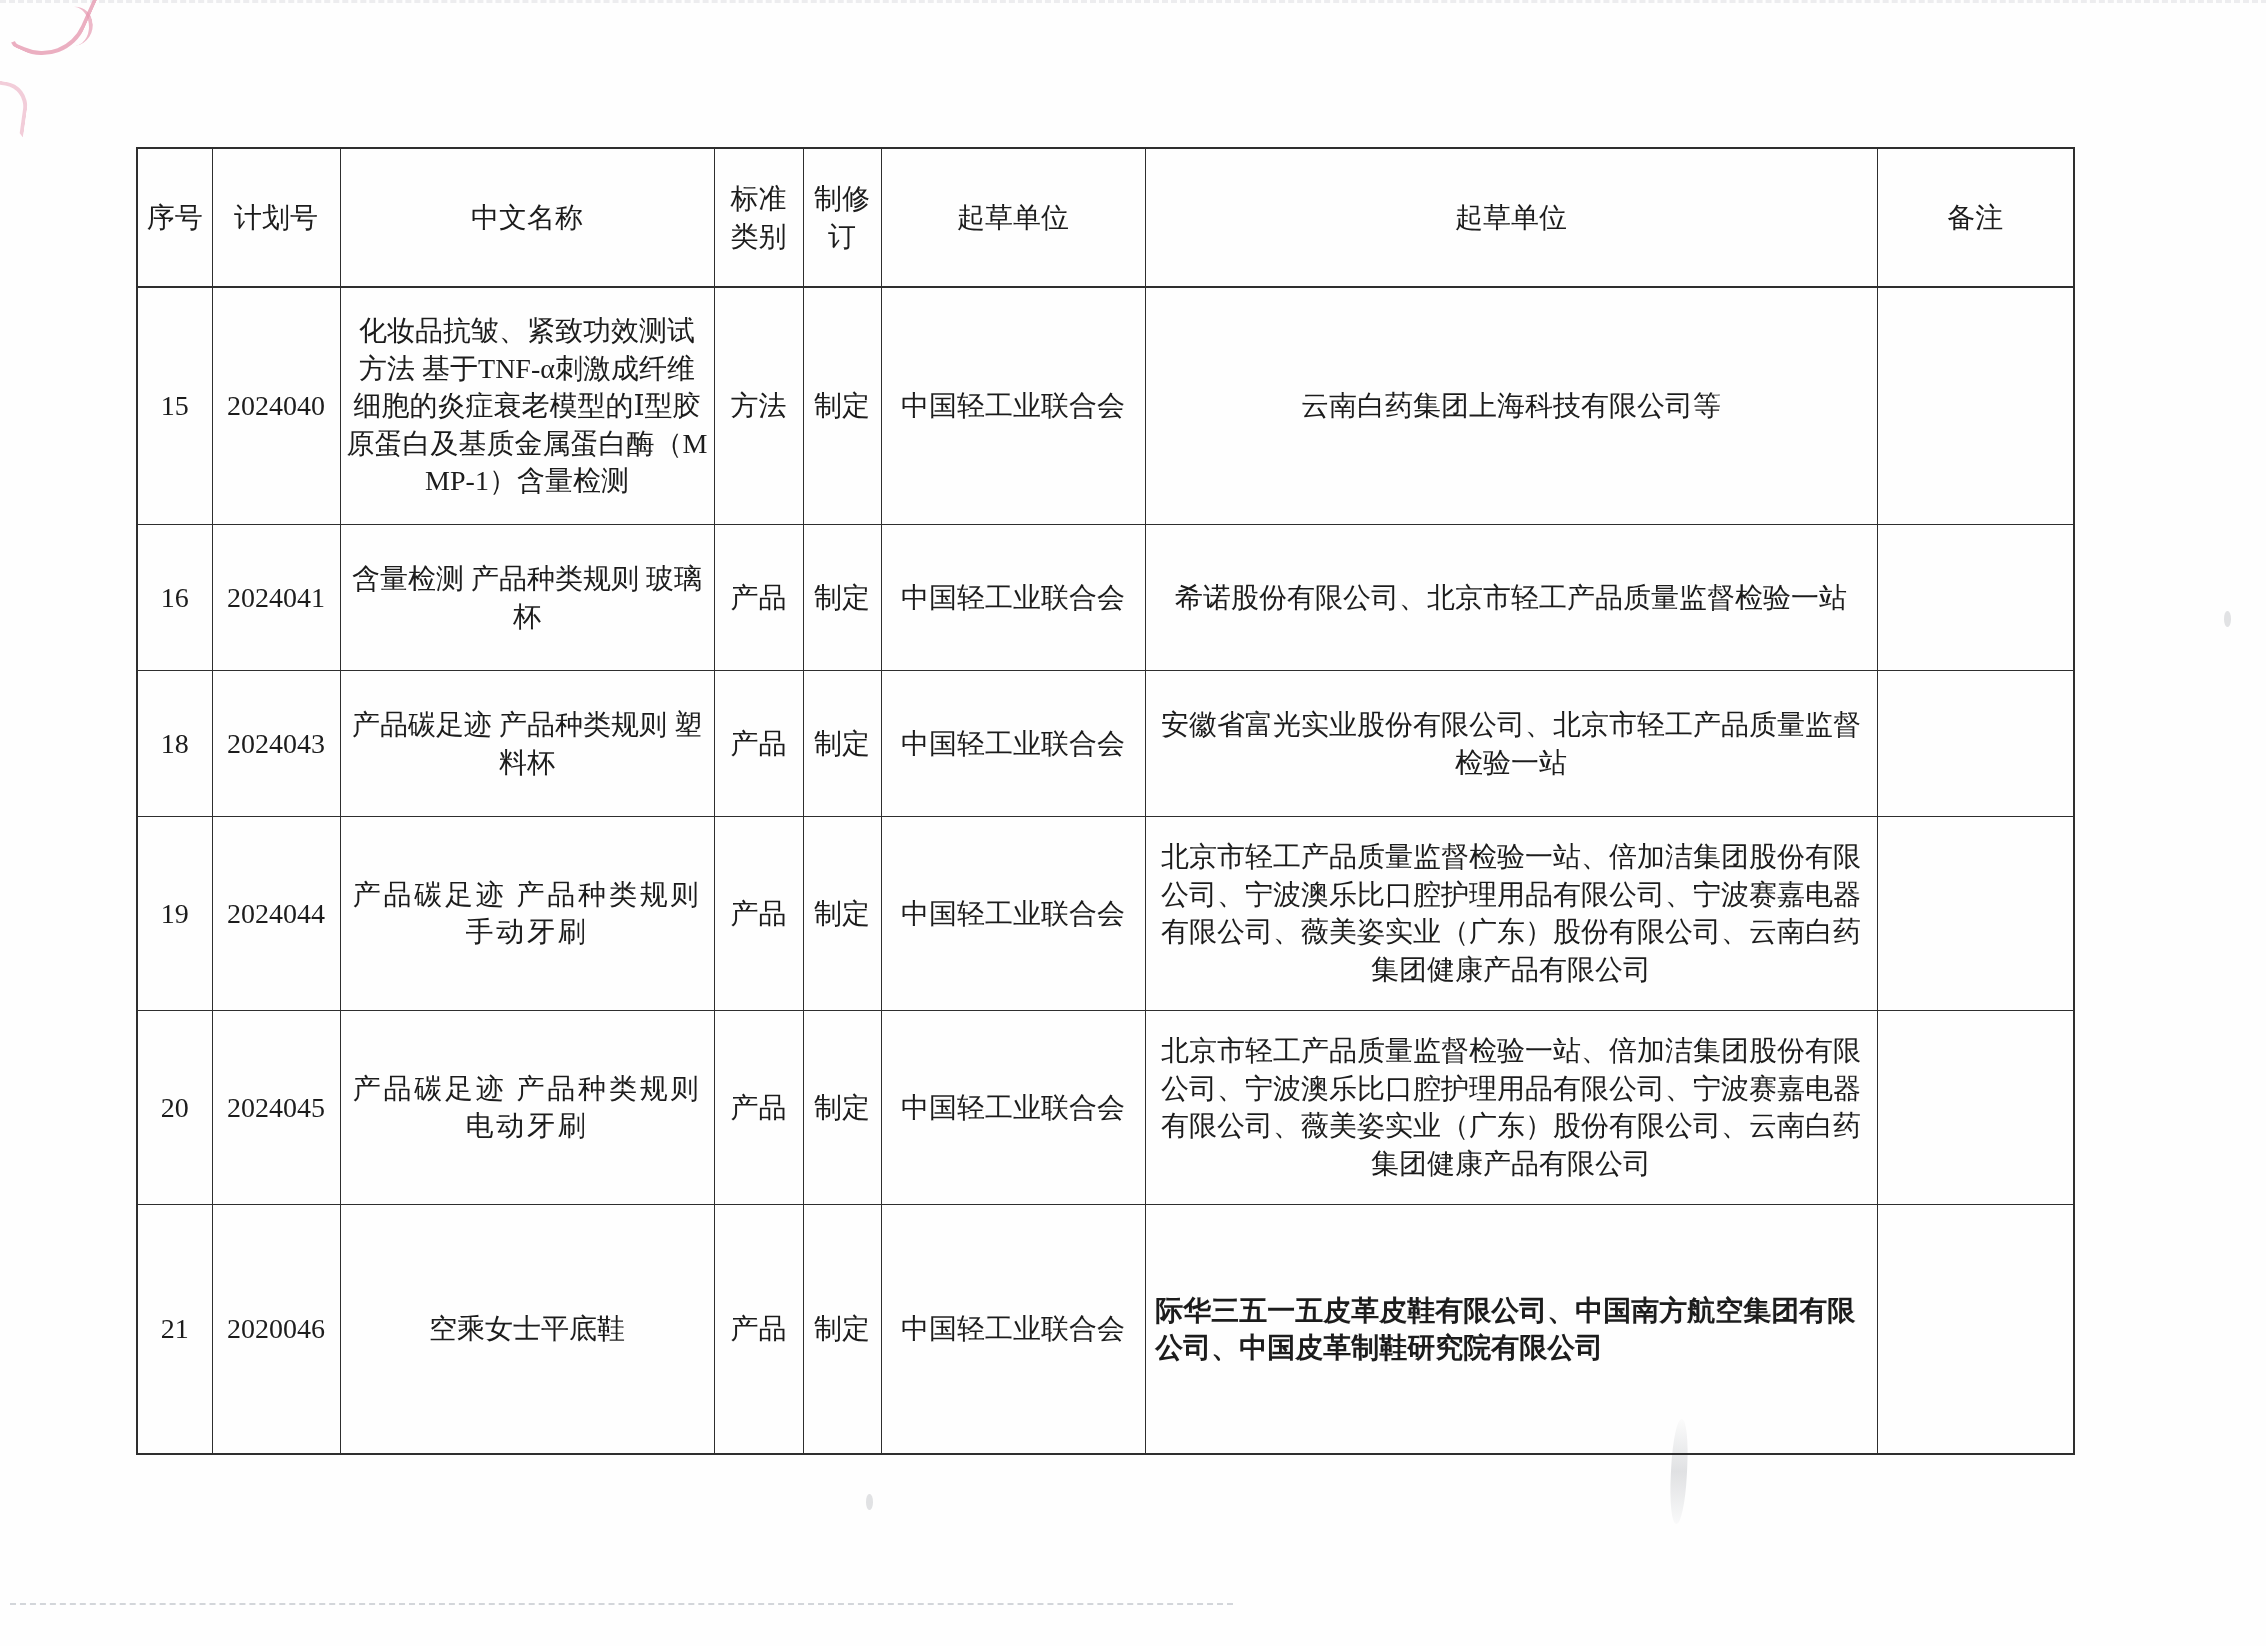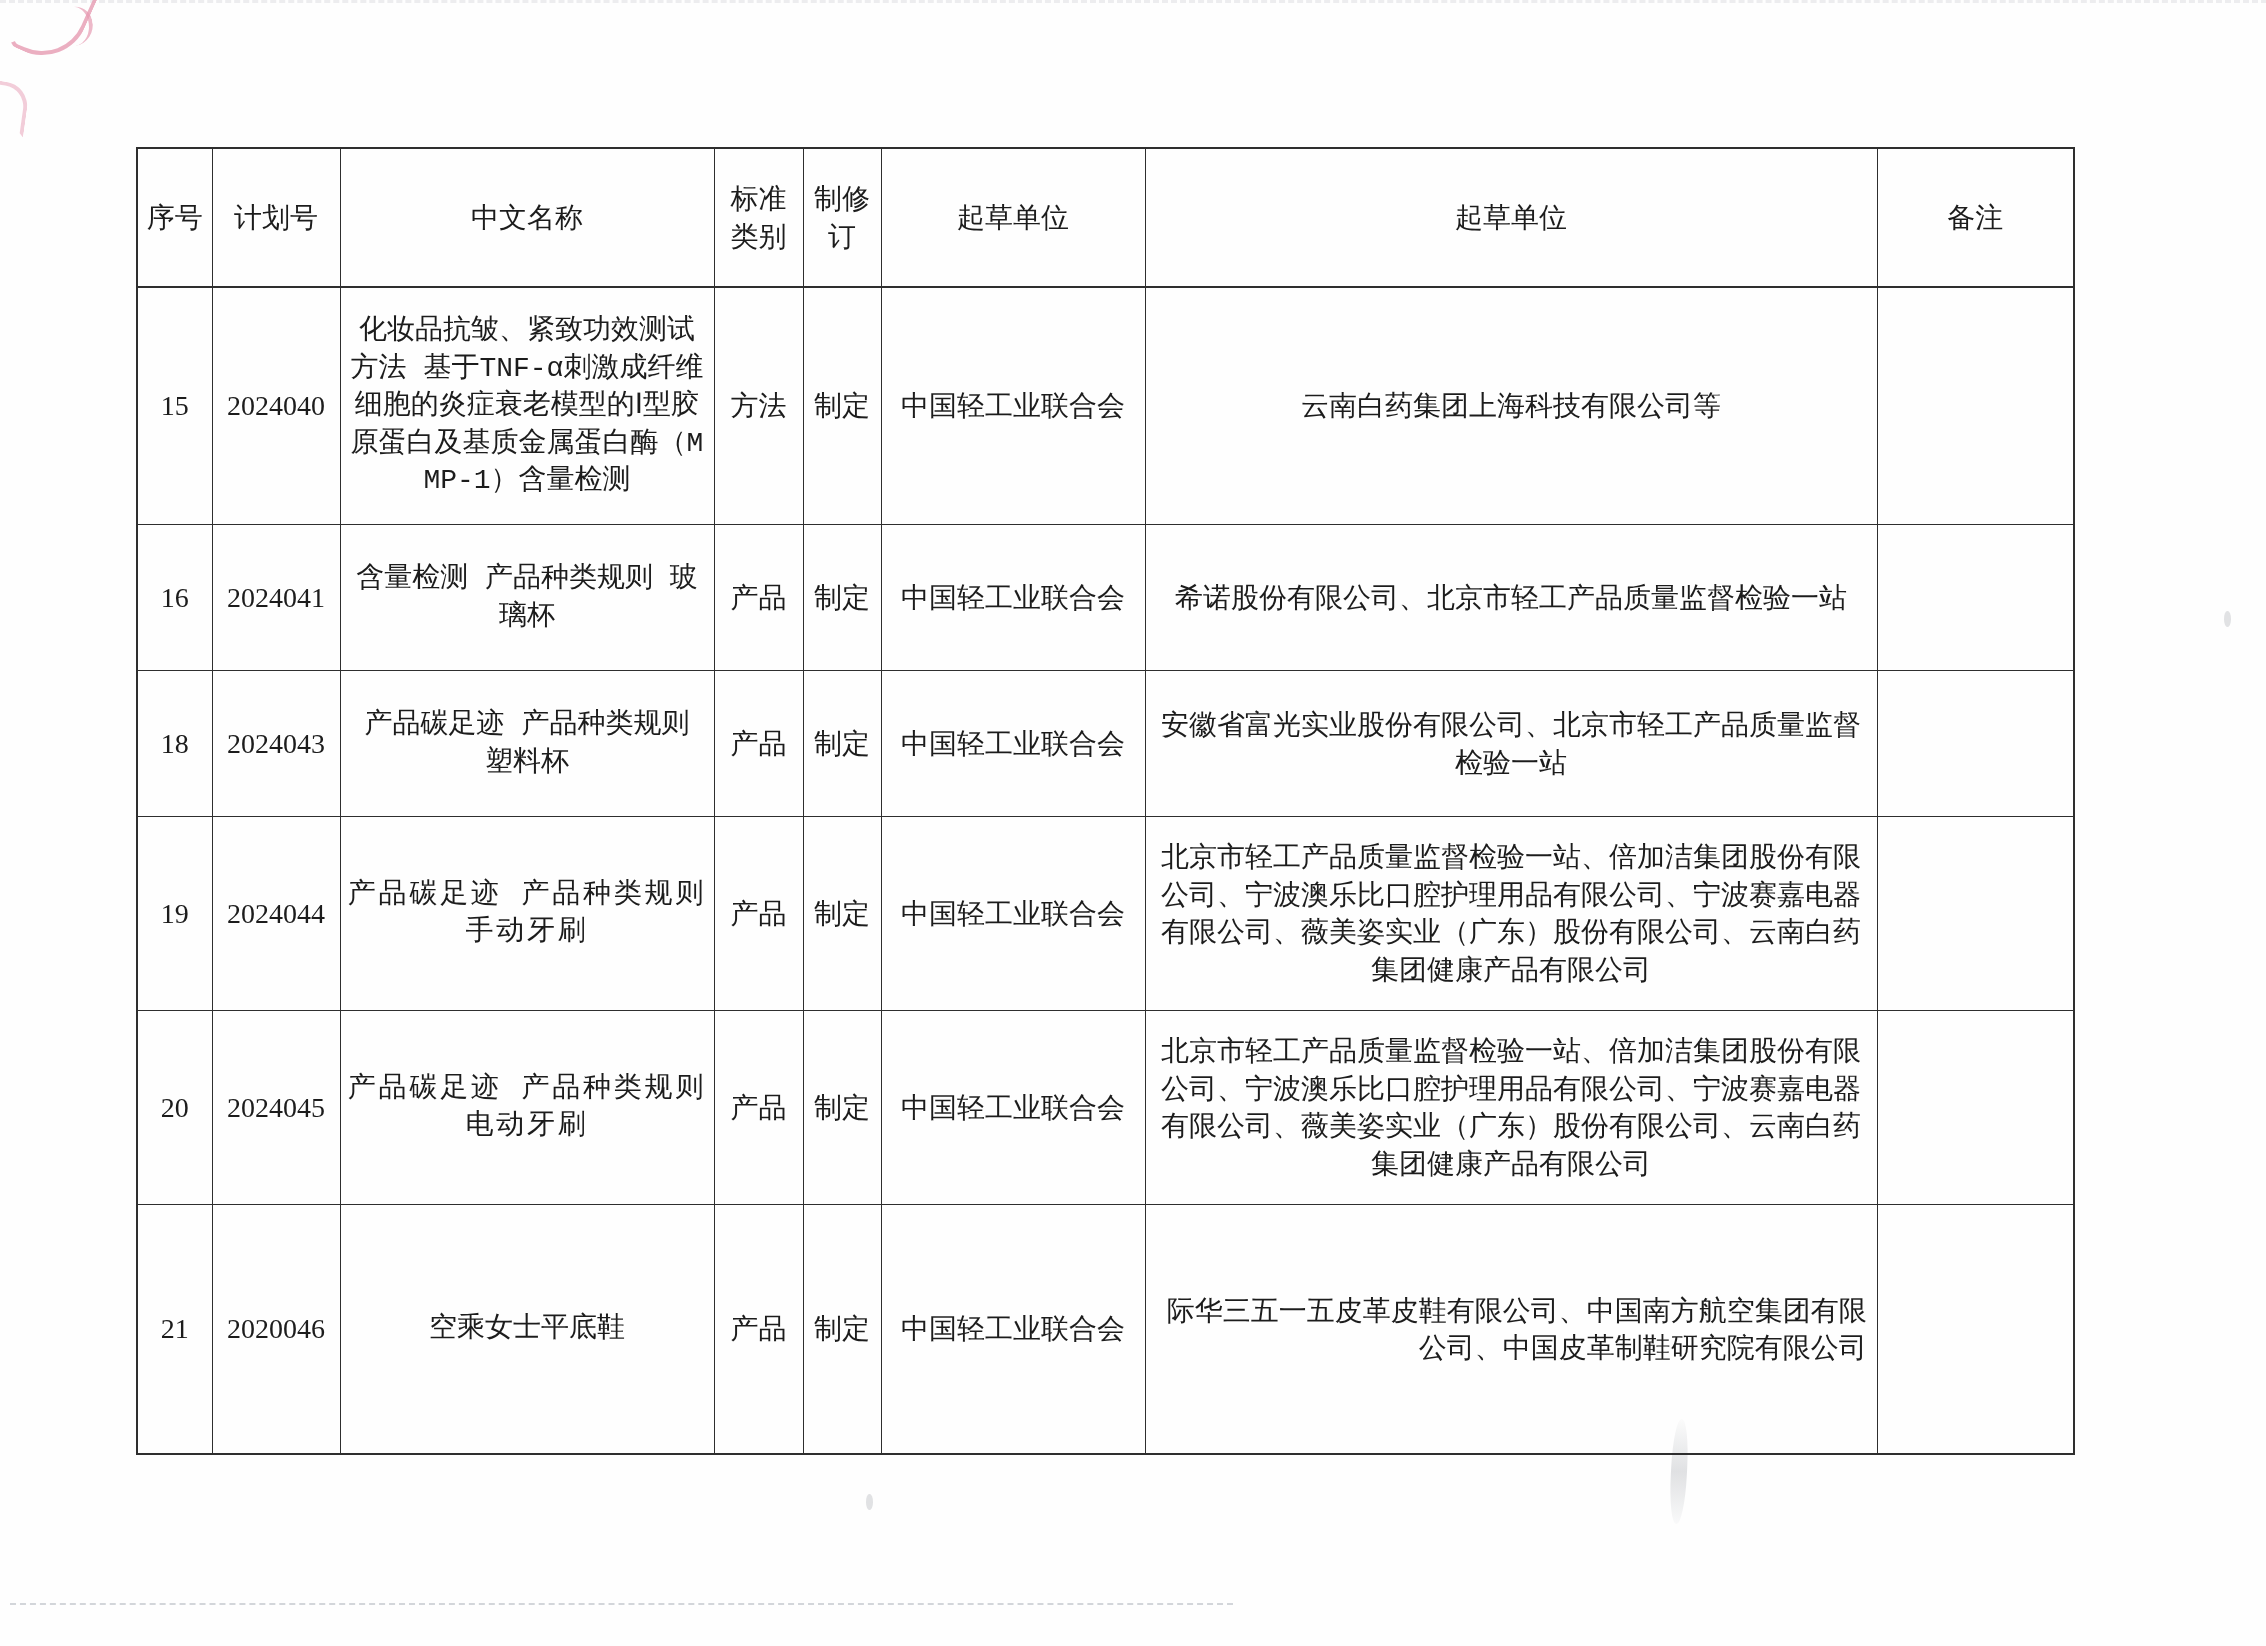--- a/index.html
+++ b/index.html
@@ -70,24 +70,24 @@
   tr.rh-head{height:139px;}
   tr.rh-15{height:221px;}
   tr.rh-16{height:136px;}
   tr.rh-17{height:136px;}
   tr.rh-18{height:136px;}
   tr.rh-19{height:180px;}
   tr.rh-20{height:181px;}
   tr.rh-21{height:232px;margin-left:36px;}
   th.h-cat{padding:0 15.5px;}
   th.h-act{padding:0 11.6px;}
-  td.c-name{text-align:left;padding:5.8px 7.8px 5.8px 9.7px;font-family:Liberation Mono, monospace;}
+  td.c-name{text-align:left;padding:5.8px 7.8px 5.8px 9.7px;}
   td.c-name.sp{letter-spacing:.1em;margin-top:12px;}
   td.c-draft{text-align:left;padding:5.8px 9.7px 5.8px 13.6px;}
-  td.c-draft.center{text-align:right;padding:5.8px 9.7px;}
+  td.c-draft.center{text-align:left;padding:5.8px 9.7px;font-weight:bold;}
   td.c-seq, td.c-plan, td.c-cat, td.c-act, td.c-cent{text-align:center;}
 </style>
 </head>
 <body>
 
 <div class="page">
 
   <div class="scan-top-streaks"></div>
   <div class="pink-mark-a"></div>
   <div class="pink-mark-b"></div>

